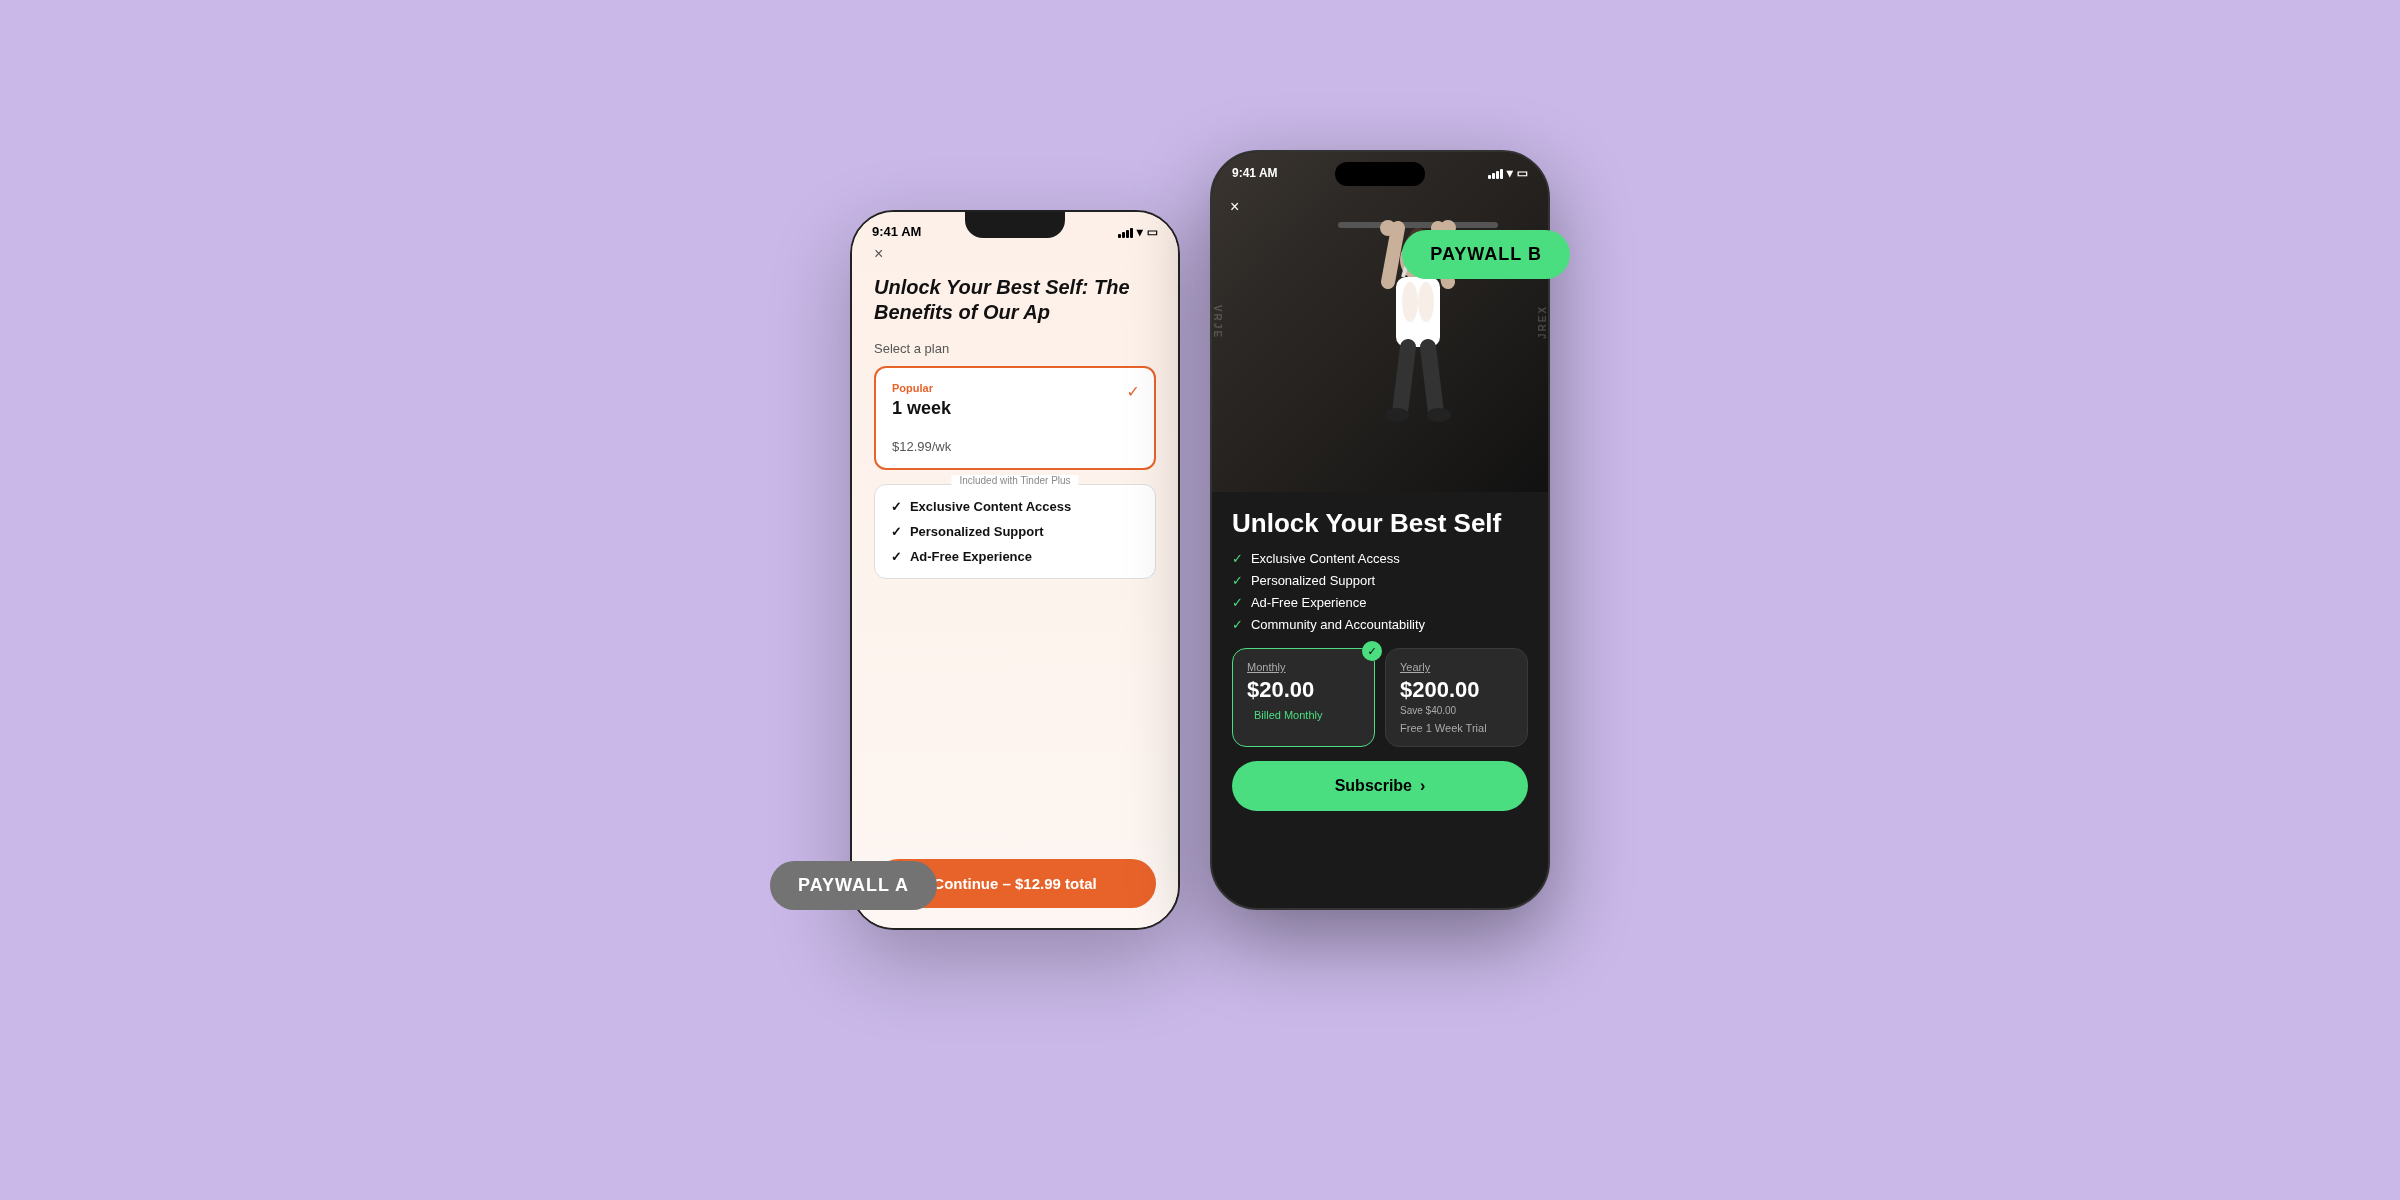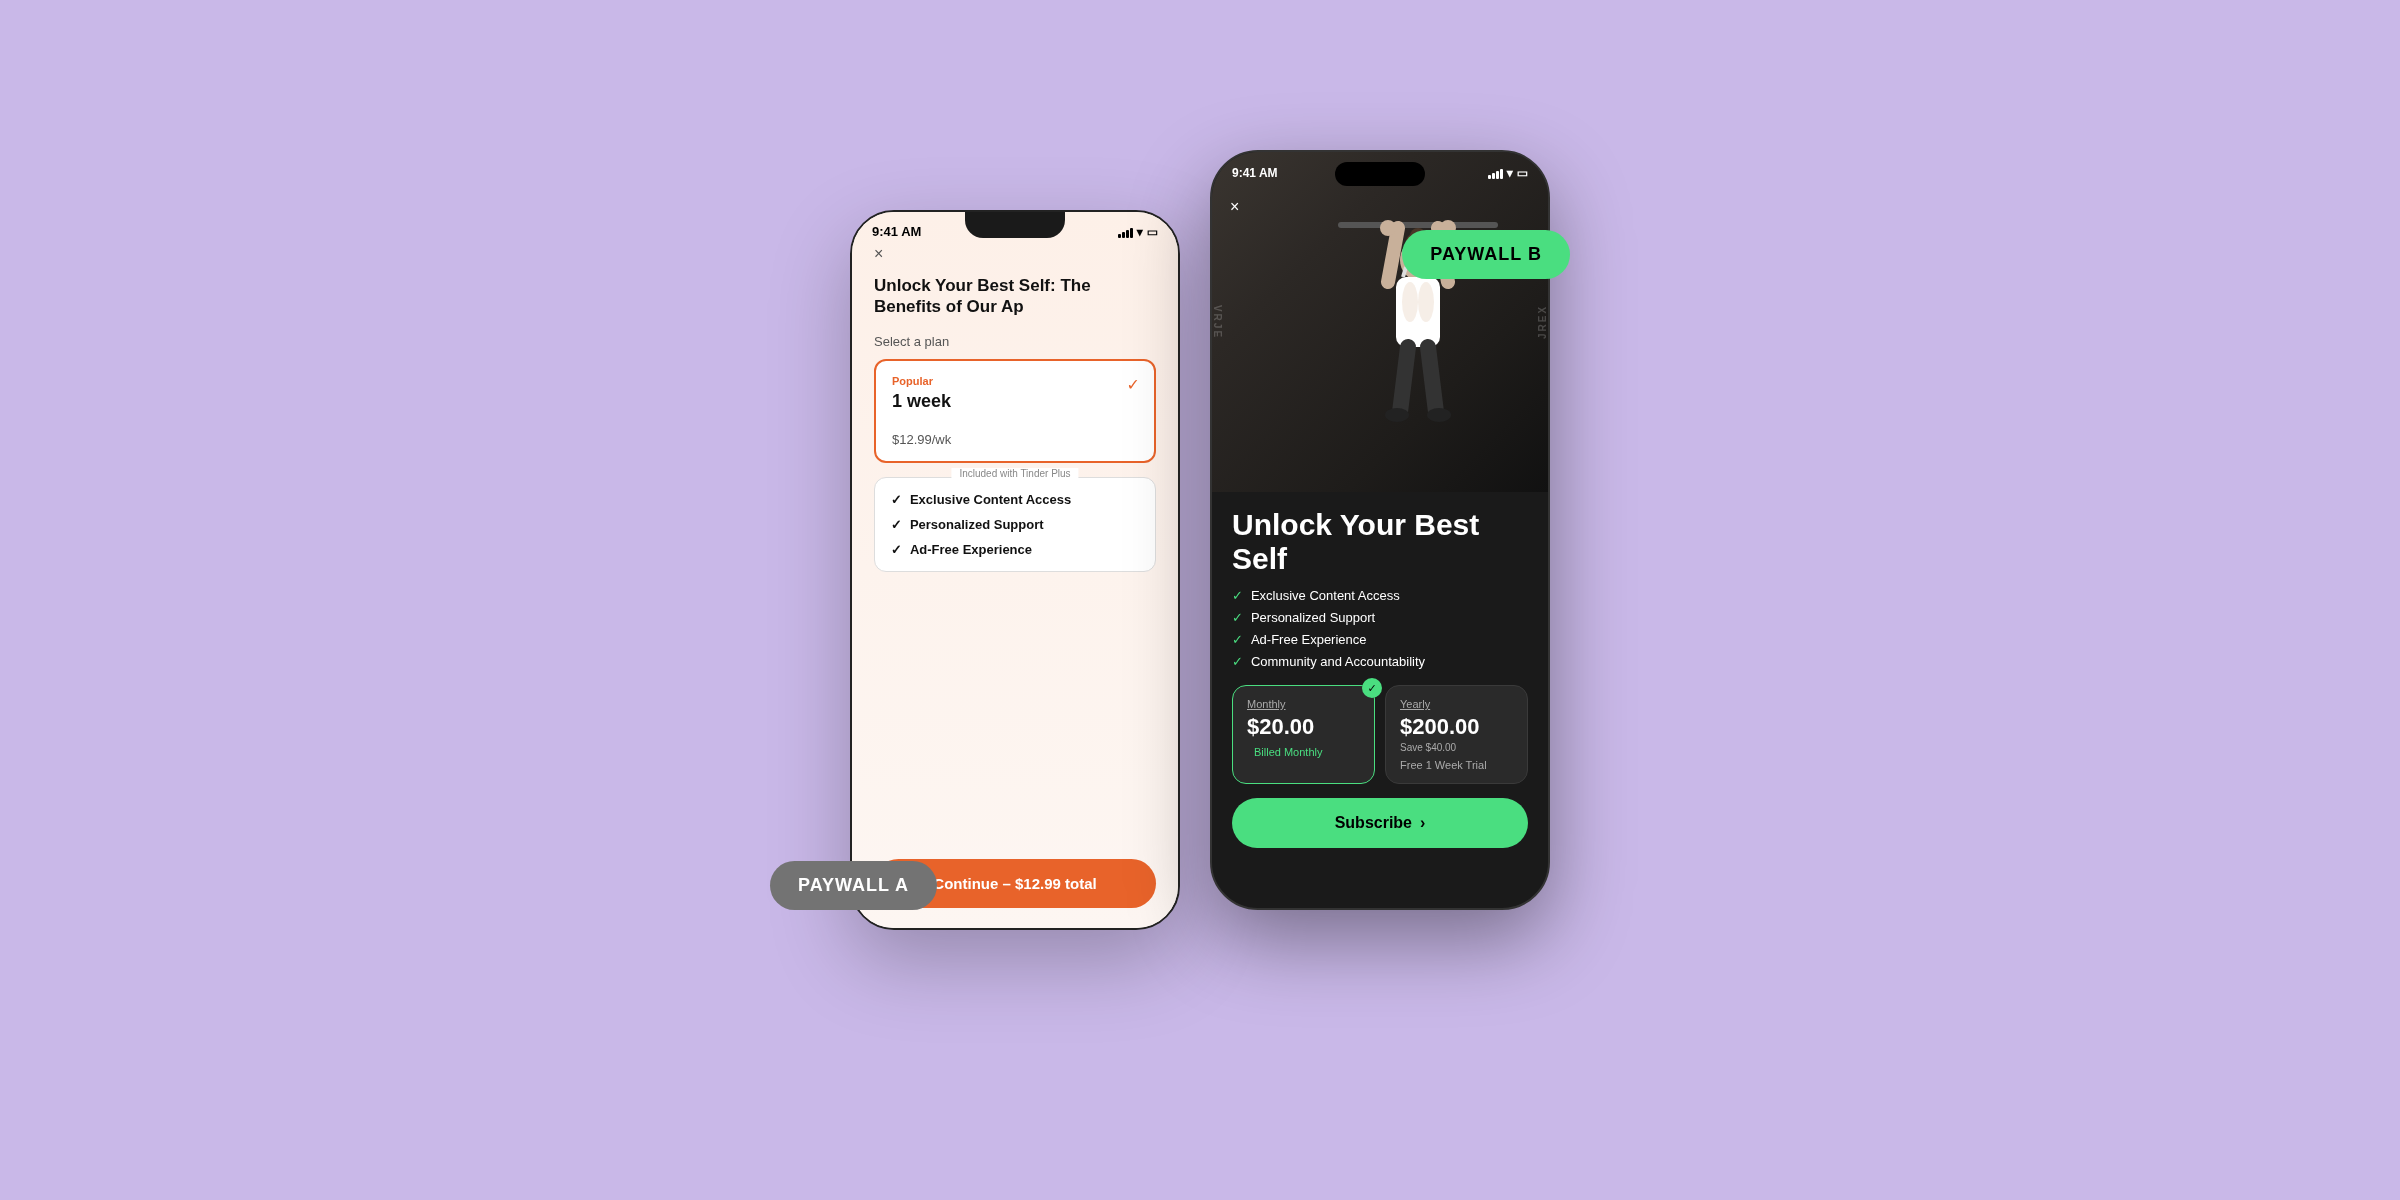--- a/index.html
+++ b/index.html
@@ -93,25 +93,26 @@
       padding: 0 22px;
       flex: 1;
     }
     .close-btn {
       font-size: 16px;
       color: #555;
       margin-bottom: 12px;
       cursor: pointer;
     }
     .paywall-title {
-      font-size: 17px;
+      font-size: 20px;
       font-weight: 800;
       color: #111;
       line-height: 1.25;
       margin-bottom: 16px;
+      font-style: italic;
     }
     .select-plan-label {
       font-size: 13px;
       color: #555;
       margin-bottom: 10px;
     }
     .plan-card {
       border: 2px solid #e8632a;
       border-radius: 12px;
       padding: 14px 16px;
@@ -235,21 +236,21 @@
       left: 18px;
       color: #fff;
       font-size: 16px;
       z-index: 5;
     }
     .phone-b-content {
       padding: 0 20px;
       background: #1a1a1a;
     }
     .b-title {
-      font-size: 30px;
+      font-size: 26px;
       font-weight: 800;
       color: #fff;
       margin: 16px 0 12px;
     }
     .b-feature {
       display: flex;
       align-items: center;
       gap: 8px;
       color: #fff;
       font-size: 13px;

